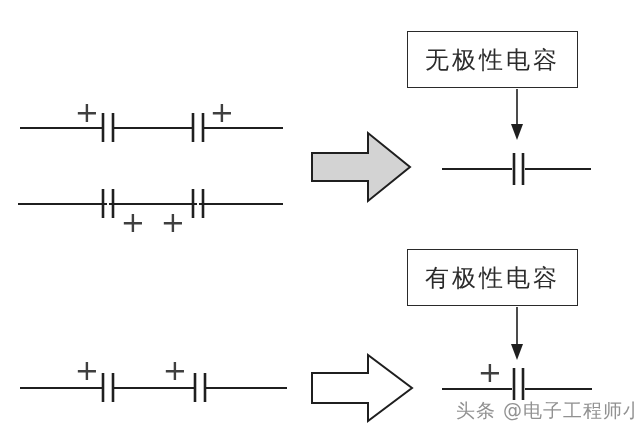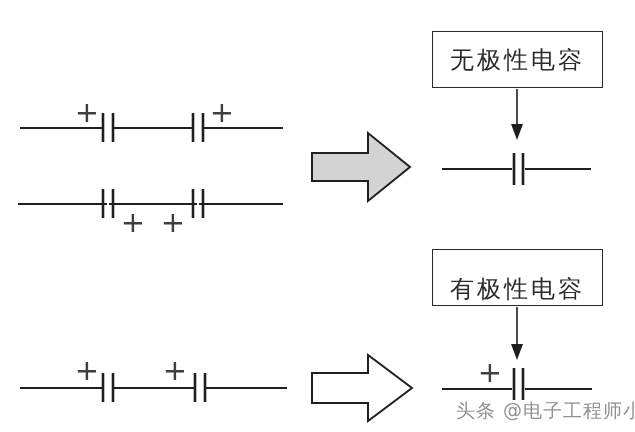--- a/index.html
+++ b/index.html
@@ -12,30 +12,30 @@
   }
   #diagram-svg{position:absolute;left:0;top:0;}
   .lead{stroke:var(--line,#1f1f1f);stroke-width:1.8;fill:none;}
   .plate{stroke:var(--line,#1f1f1f);stroke-width:2.6;fill:none;}
   .varrow{stroke:var(--line,#1f1f1f);stroke-width:1.6;fill:none;}
   .vhead{fill:var(--line,#1f1f1f);stroke:none;}
   .block-arrow-gray{fill:var(--arrow_fill,#d3d3d3);stroke:var(--line,#1f1f1f);stroke-width:2;}
   .block-arrow-white{fill:#ffffff;stroke:var(--line,#1f1f1f);stroke-width:2;}
   .label-box{
     position:absolute;
-    left:432px;width:171px;height:57px;
+    left:407px;width:171px;height:57px;
     box-sizing:border-box;
     border:1.6px solid #2a2a2a;
     display:flex;align-items:center;justify-content:center;
     font-size:24px;color:#2b2b2b;
     letter-spacing:3px;
     background:#ffffff;
   }
   #nonpolar-box{top:31px;}
-  #polar-box{top:249px;align-items:flex-end;}
+  #polar-box{top:249px;}
   .plus{
     position:absolute;
     transform:translate(-50%,-50%);
     font-family:"DejaVu Sans", sans-serif;
     font-size:29px;line-height:1;
     color:#3f3f3f;
     pointer-events:none;
   }
   #watermark{
     position:absolute;

